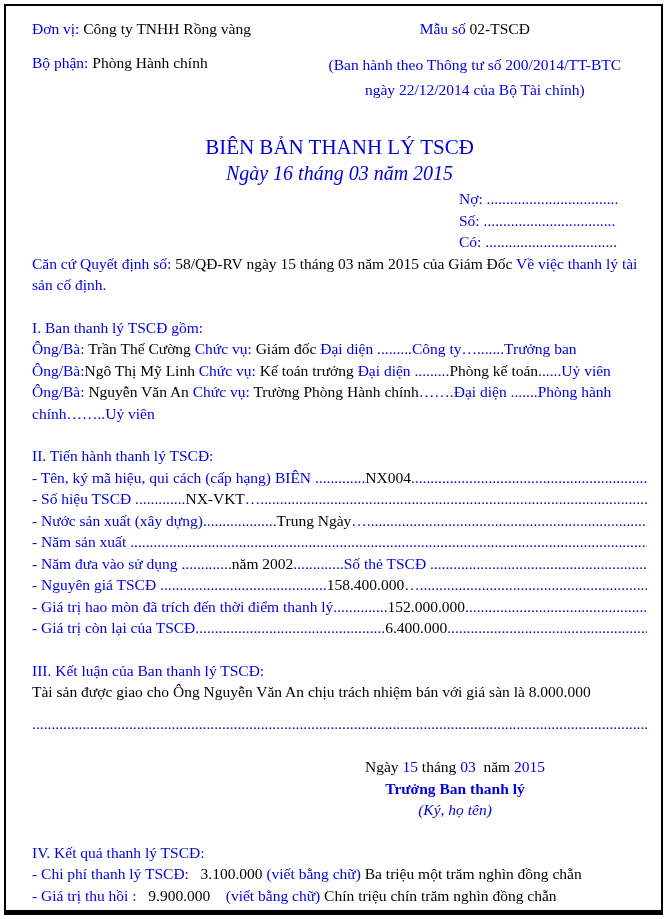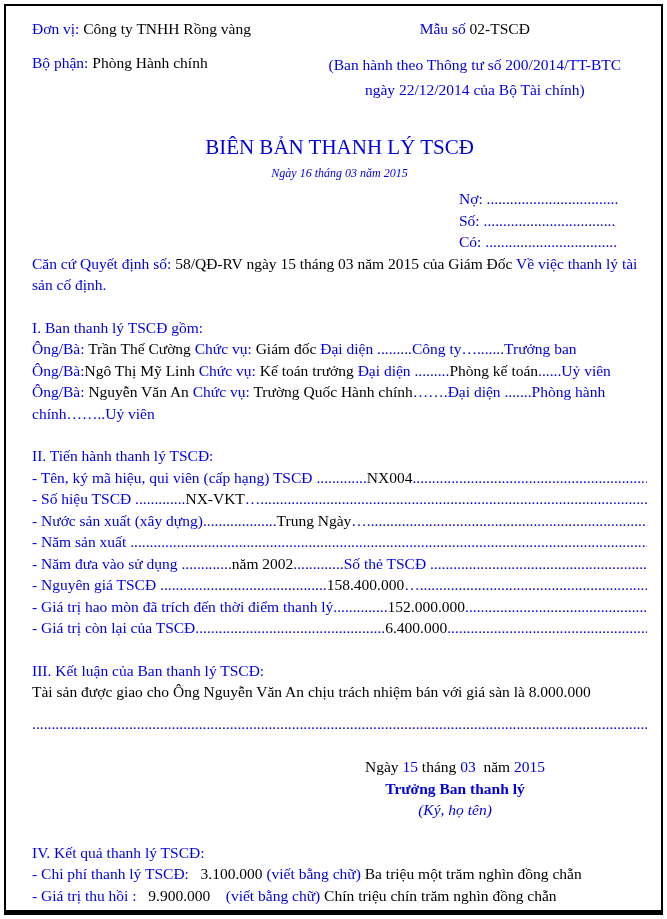--- a/index.html
+++ b/index.html
@@ -18,21 +18,21 @@
   .wrap { white-space: pre-wrap; }
   .seg-blue { color: var(--blue); }
   .seg-black { color: var(--black); }
   .hdr { display: flex; }
   .hdr-left { width: 44%; }
   .hdr-left .line { margin-bottom: 12px; }
   .hdr-right { width: 56%; text-align: center; }
   .hdr-right .form-no { margin-bottom: 12px; }
   .hdr-right .issue { line-height: 25px; }
   .title { font-size: 21px; line-height: 26px; font-weight: normal; text-align: center; margin-top: 32px; }
-  .subtitle { font-size: 12px; font-style: italic; text-align: center; margin-top: 3px; }
+  .subtitle { font-size: 20px; font-style: italic; text-align: center; margin-top: 3px; }
   .ledger { width: 188px; margin-left: auto; margin-top: 4px; }
   .gap { margin-top: 21px; }
   .gap-sm { margin-top: 10px; }
   .date3-block { width: 280px; margin-left: auto; margin-right: 52px; text-align: center; margin-top: 22px; }
   .bold { font-weight: bold; }
   .italic { font-style: italic; }
 </style>
 </head>
 <body>
 
@@ -58,26 +58,26 @@
     <div class="line">Số: ..................................</div>
     <div class="line">Có: ..................................</div>
   </div>
 
   <div class="wrap"><span class="seg-blue">Căn cứ Quyết định số: </span><span class="seg-black">58/QĐ-RV ngày 15 tháng 03 năm 2015 của Giám Đốc </span><span class="seg-blue">Về việc thanh lý tài sản cố định.</span></div>
 
   <div class="gap">
     <div>I. Ban thanh lý TSCĐ gồm:</div>
     <div class="line"><span class="seg-blue">Ông/Bà: </span><span class="seg-black">Trần Thế Cường </span><span class="seg-blue">Chức vụ: </span><span class="seg-black">Giám đốc </span><span class="seg-blue">Đại diện .........Công ty….......Trưởng ban</span></div>
     <div class="line"><span class="seg-blue">Ông/Bà:</span><span class="seg-black">Ngô Thị Mỹ Linh </span><span class="seg-blue">Chức vụ: </span><span class="seg-black">Kế toán trưởng </span><span class="seg-blue">Đại diện .........</span><span class="seg-black">Phòng kế toán</span><span class="seg-blue">......Uỷ viên</span></div>
-    <div class="wrap"><span class="seg-blue">Ông/Bà: </span><span class="seg-black">Nguyễn Văn An </span><span class="seg-blue">Chức vụ: </span><span class="seg-black">Trường Quốc Hành chính</span><span class="seg-blue">…….Đại diện .......Phòng hành chính……..Uỷ viên</span></div>
+    <div class="wrap"><span class="seg-blue">Ông/Bà: </span><span class="seg-black">Nguyễn Văn An </span><span class="seg-blue">Chức vụ: </span><span class="seg-black">Trường Phòng Hành chính</span><span class="seg-blue">…….Đại diện .......Phòng hành chính……..Uỷ viên</span></div>
   </div>
 
   <div class="gap">
     <div>II. Tiến hành thanh lý TSCĐ:</div>
-    <div class="line"><span class="seg-blue">- Tên, ký mã hiệu, qui viên (cấp hạng) TSCĐ .............</span><span class="seg-black">NX004</span><span class="seg-blue">......................................................................................................</span></div>
+    <div class="line"><span class="seg-blue">- Tên, ký mã hiệu, qui cách (cấp hạng) BIÊN .............</span><span class="seg-black">NX004</span><span class="seg-blue">......................................................................................................</span></div>
     <div class="line"><span class="seg-blue">- Số hiệu TSCĐ .............</span><span class="seg-black">NX-VKT</span><span class="seg-blue">…......................................................................................................................</span></div>
     <div class="line"><span class="seg-blue">- Nước sản xuất (xây dựng)...................</span><span class="seg-black">Trung Ngày</span><span class="seg-blue">…...........................................................................................</span></div>
     <div class="line"><span class="seg-blue">- Năm sản xuất .........................................................................................................................................................................</span></div>
     <div class="line"><span class="seg-blue">- Năm đưa vào sử dụng .............</span><span class="seg-black">năm 2002</span><span class="seg-blue">.............Số thẻ TSCĐ ..............................................................................</span></div>
     <div class="line"><span class="seg-blue">- Nguyên giá TSCĐ ...........................................</span><span class="seg-black">158.400.000</span><span class="seg-blue">…...........................................................................</span></div>
     <div class="line"><span class="seg-blue">- Giá trị hao mòn đã trích đến thời điểm thanh lý..............</span><span class="seg-black">152.000.000</span><span class="seg-blue">..........................................................</span></div>
     <div class="line"><span class="seg-blue">- Giá trị còn lại của TSCĐ.................................................</span><span class="seg-black">6.400.000</span><span class="seg-blue">..............................................................</span></div>
   </div>
 
   <div class="gap">

